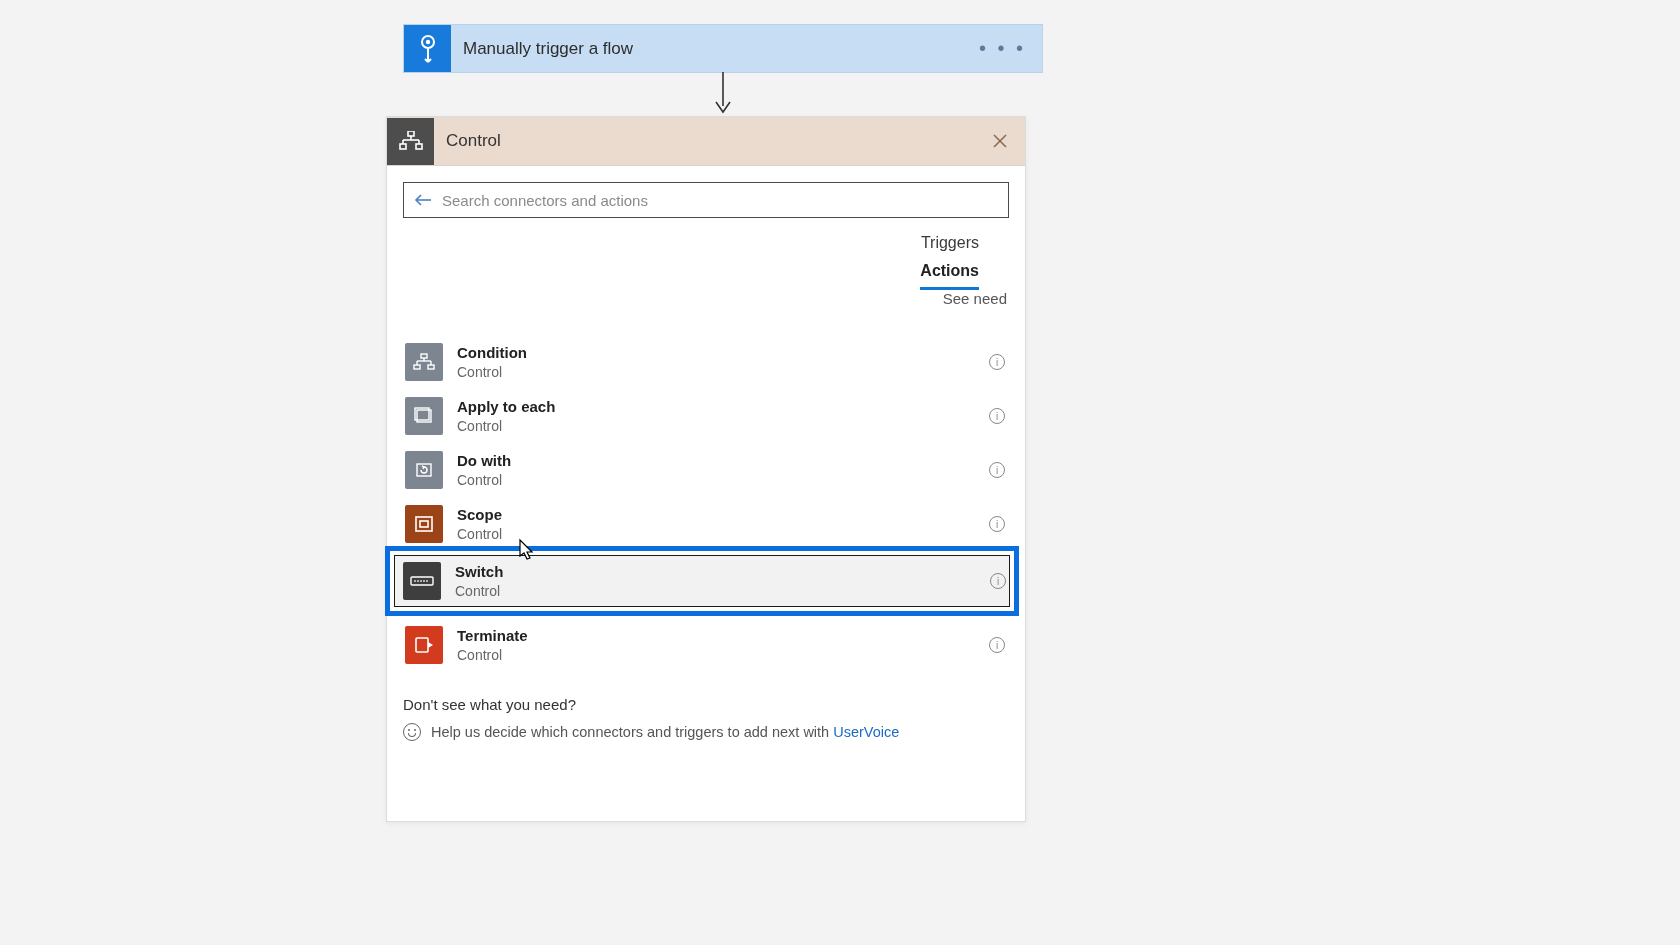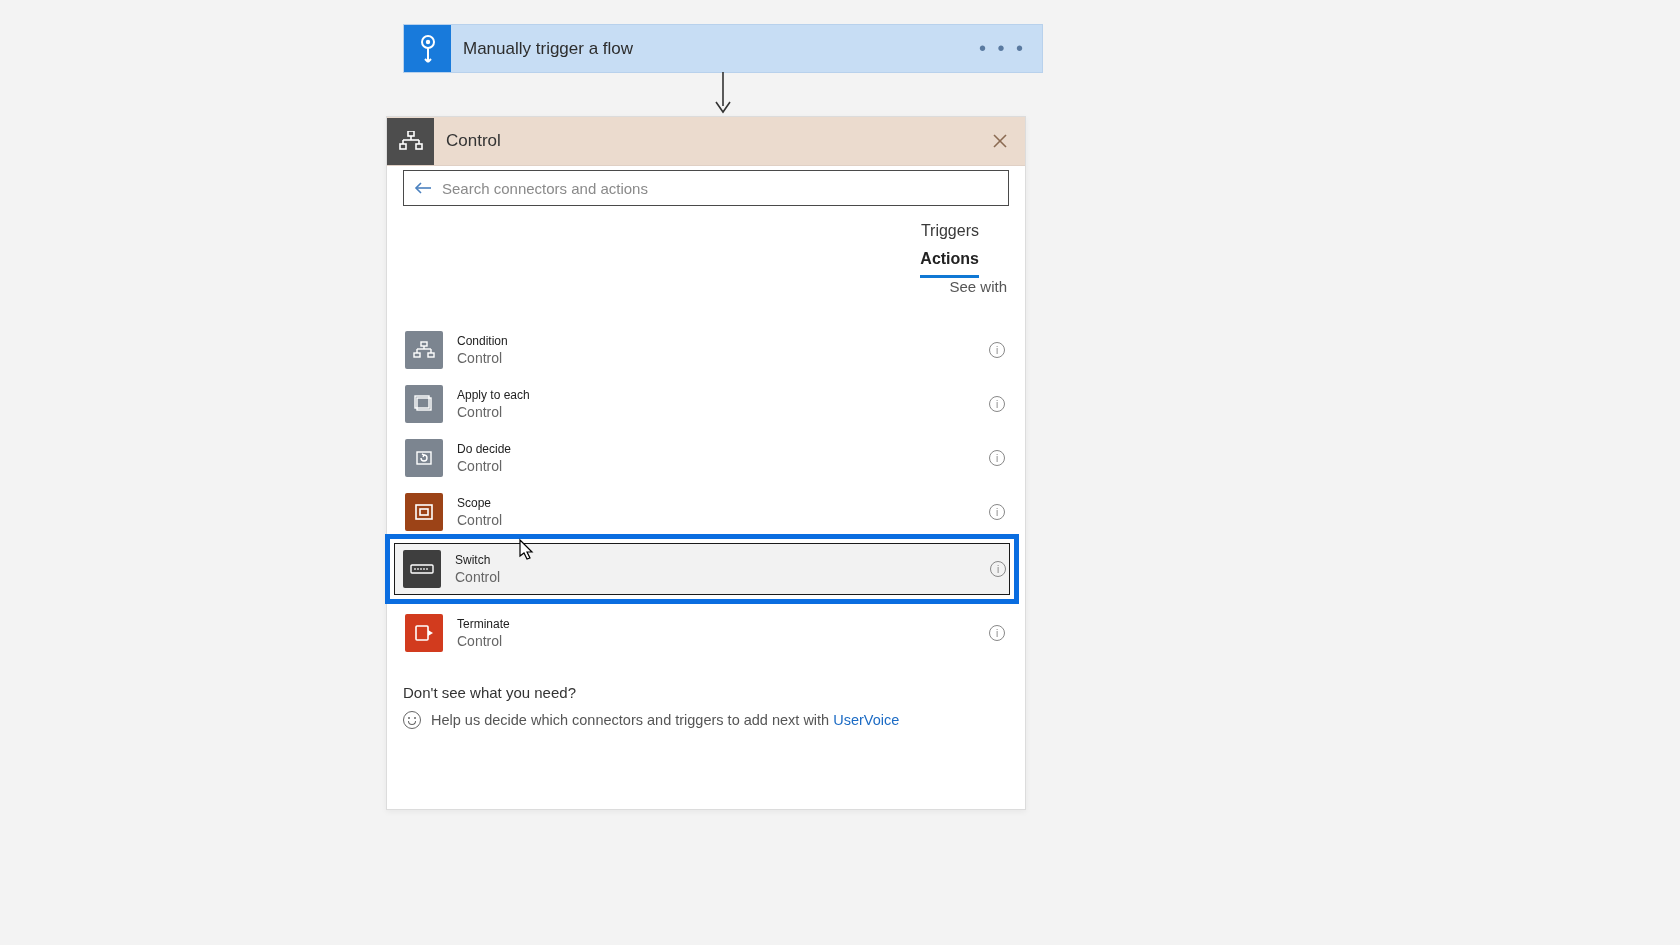--- a/index.html
+++ b/index.html
@@ -45,21 +45,21 @@
     }
     .panel-header-icon {
       width: 47px; height: 47px;
       background: #4d4d4d;
       display: flex; align-items: center; justify-content: center;
       flex-shrink: 0;
     }
     .panel-header-title { padding-left: 12px; font-size: 17px; color: #333; flex: 1; }
     .panel-close { width: 42px; height: 42px; display:flex; align-items:center; justify-content:center; cursor:pointer; color:#8b6b53; margin-right:4px; }
 
-    .panel-body { padding: 4px 16px 0 16px; }
+    .panel-body { padding: 16px 16px 0 16px; }
 
     
     .search-box {
       display: flex; align-items: center;
       border: 1px solid #4a4a4a;
       background: #fff;
       height: 36px;
       padding: 0 10px;
     }
     .search-back { color: #4a80bf; margin-right: 10px; cursor: pointer; display:flex; align-items:center;}
@@ -102,21 +102,21 @@
       position: relative;
       cursor: pointer;
     }
     .action-icon {
       width: 38px; height: 38px;
       border-radius: 2px;
       display:flex; align-items:center; justify-content:center;
       flex-shrink: 0;
     }
     .action-text { margin-left: 14px; flex: 1; }
-    .action-title { font-size: 12px; color: #222; font-weight: 400; line-height: 1.2; }
+    .action-title { font-size: 15px; color: #222; font-weight: 700; line-height: 1.2; }
     .action-sub   { font-size: 14px; color: #666; margin-top: 2px; }
     .action-info { width: 16px; height: 16px; border: 1.3px solid #888; border-radius: 50%; display:flex; align-items:center; justify-content:center; font-size:10px; color:#888; margin-right:2px; cursor:pointer;}
 
     
     .highlight-wrap {
       border: 5px solid #0a6de0;
       margin: -5px -10px 2px -18px;
       padding: 4px 4px 4px 4px;
       position: relative;
     }
@@ -208,21 +208,21 @@
             <path d="M7 2 L2 7 L7 12" fill="none" stroke="#4a80bf" stroke-width="1.6"></path>
           </svg>
         </span>
         <input class="search-input" placeholder="Search connectors and actions" style="">
       </div>
 
       <div class="tabs-row">
         <div class="tab">Triggers</div>
         <div class="tab active">Actions</div>
         <div class="tabs-spacer"></div>
-        <div class="see-more">See with</div>
+        <div class="see-more">See need</div>
       </div>
       <div class="divider"></div>
 
       <div class="actions-list" id="actions-list">
           <div class="action-item">
             <div class="action-icon ic-gray">
               <svg width="22" height="18" viewBox="0 0 22 18">
                 <rect x="8" y="1" width="6" height="4" fill="none" stroke="#fff" stroke-width="1.4"></rect>
                 <line x1="11" y1="5" x2="11" y2="8" stroke="#fff" stroke-width="1.4"></line>
                 <line x1="4" y1="8" x2="18" y2="8" stroke="#fff" stroke-width="1.4"></line>
@@ -253,21 +253,21 @@
           </div>
           <div class="action-item">
             <div class="action-icon ic-gray">
               <svg width="20" height="18" viewBox="0 0 20 18">
                 <rect x="3" y="3" width="14" height="12" fill="none" stroke="#fff" stroke-width="1.4"></rect>
                 <path d="M7 9 a3 3 0 1 0 3 -3" fill="none" stroke="#fff" stroke-width="1.4"></path>
                 <path d="M8 5 l2 1 l-1 2" fill="none" stroke="#fff" stroke-width="1.4"></path>
               </svg>
             </div>
             <div class="action-text">
-              <div class="action-title">Do decide</div>
+              <div class="action-title">Do with</div>
               <div class="action-sub">Control</div>
             </div>
             <div class="action-info">i</div>
           </div>
           <div class="action-item">
             <div class="action-icon ic-brown">
               <svg width="20" height="18" viewBox="0 0 20 18">
                 <rect x="2" y="2" width="16" height="14" fill="none" stroke="#fff" stroke-width="1.6"></rect>
                 <rect x="6" y="6" width="8" height="6" fill="none" stroke="#fff" stroke-width="1.6"></rect>
               </svg>

